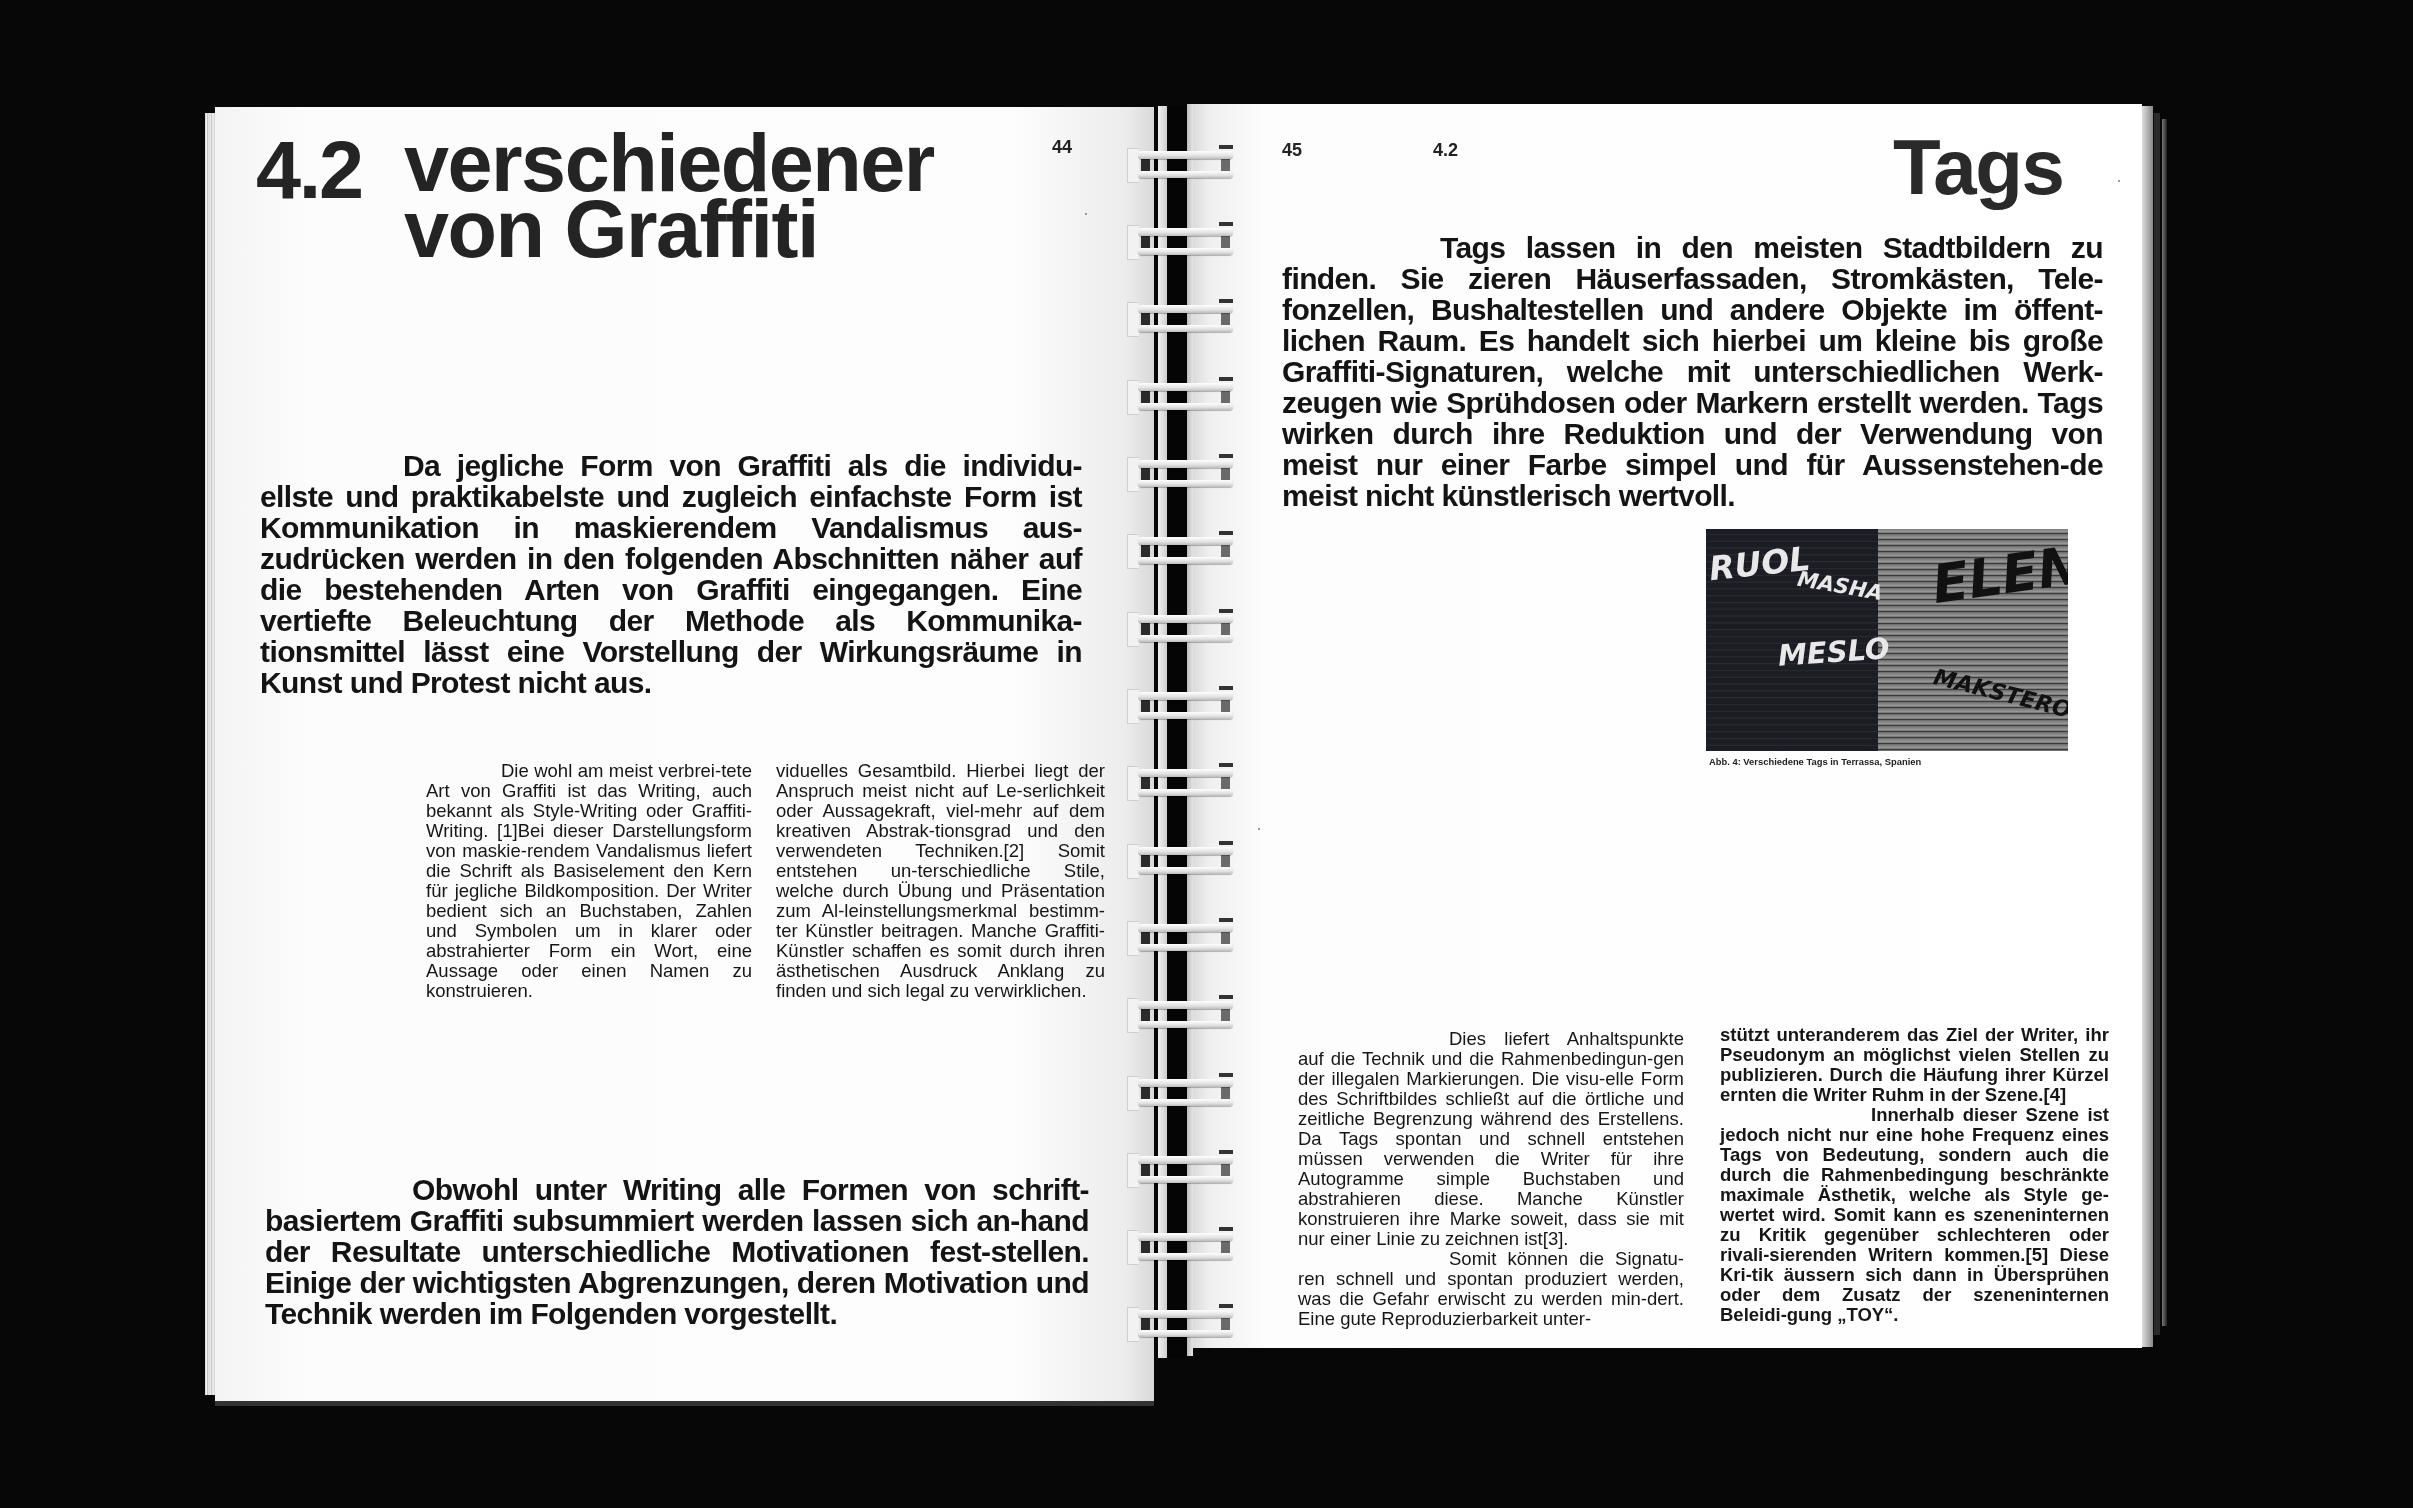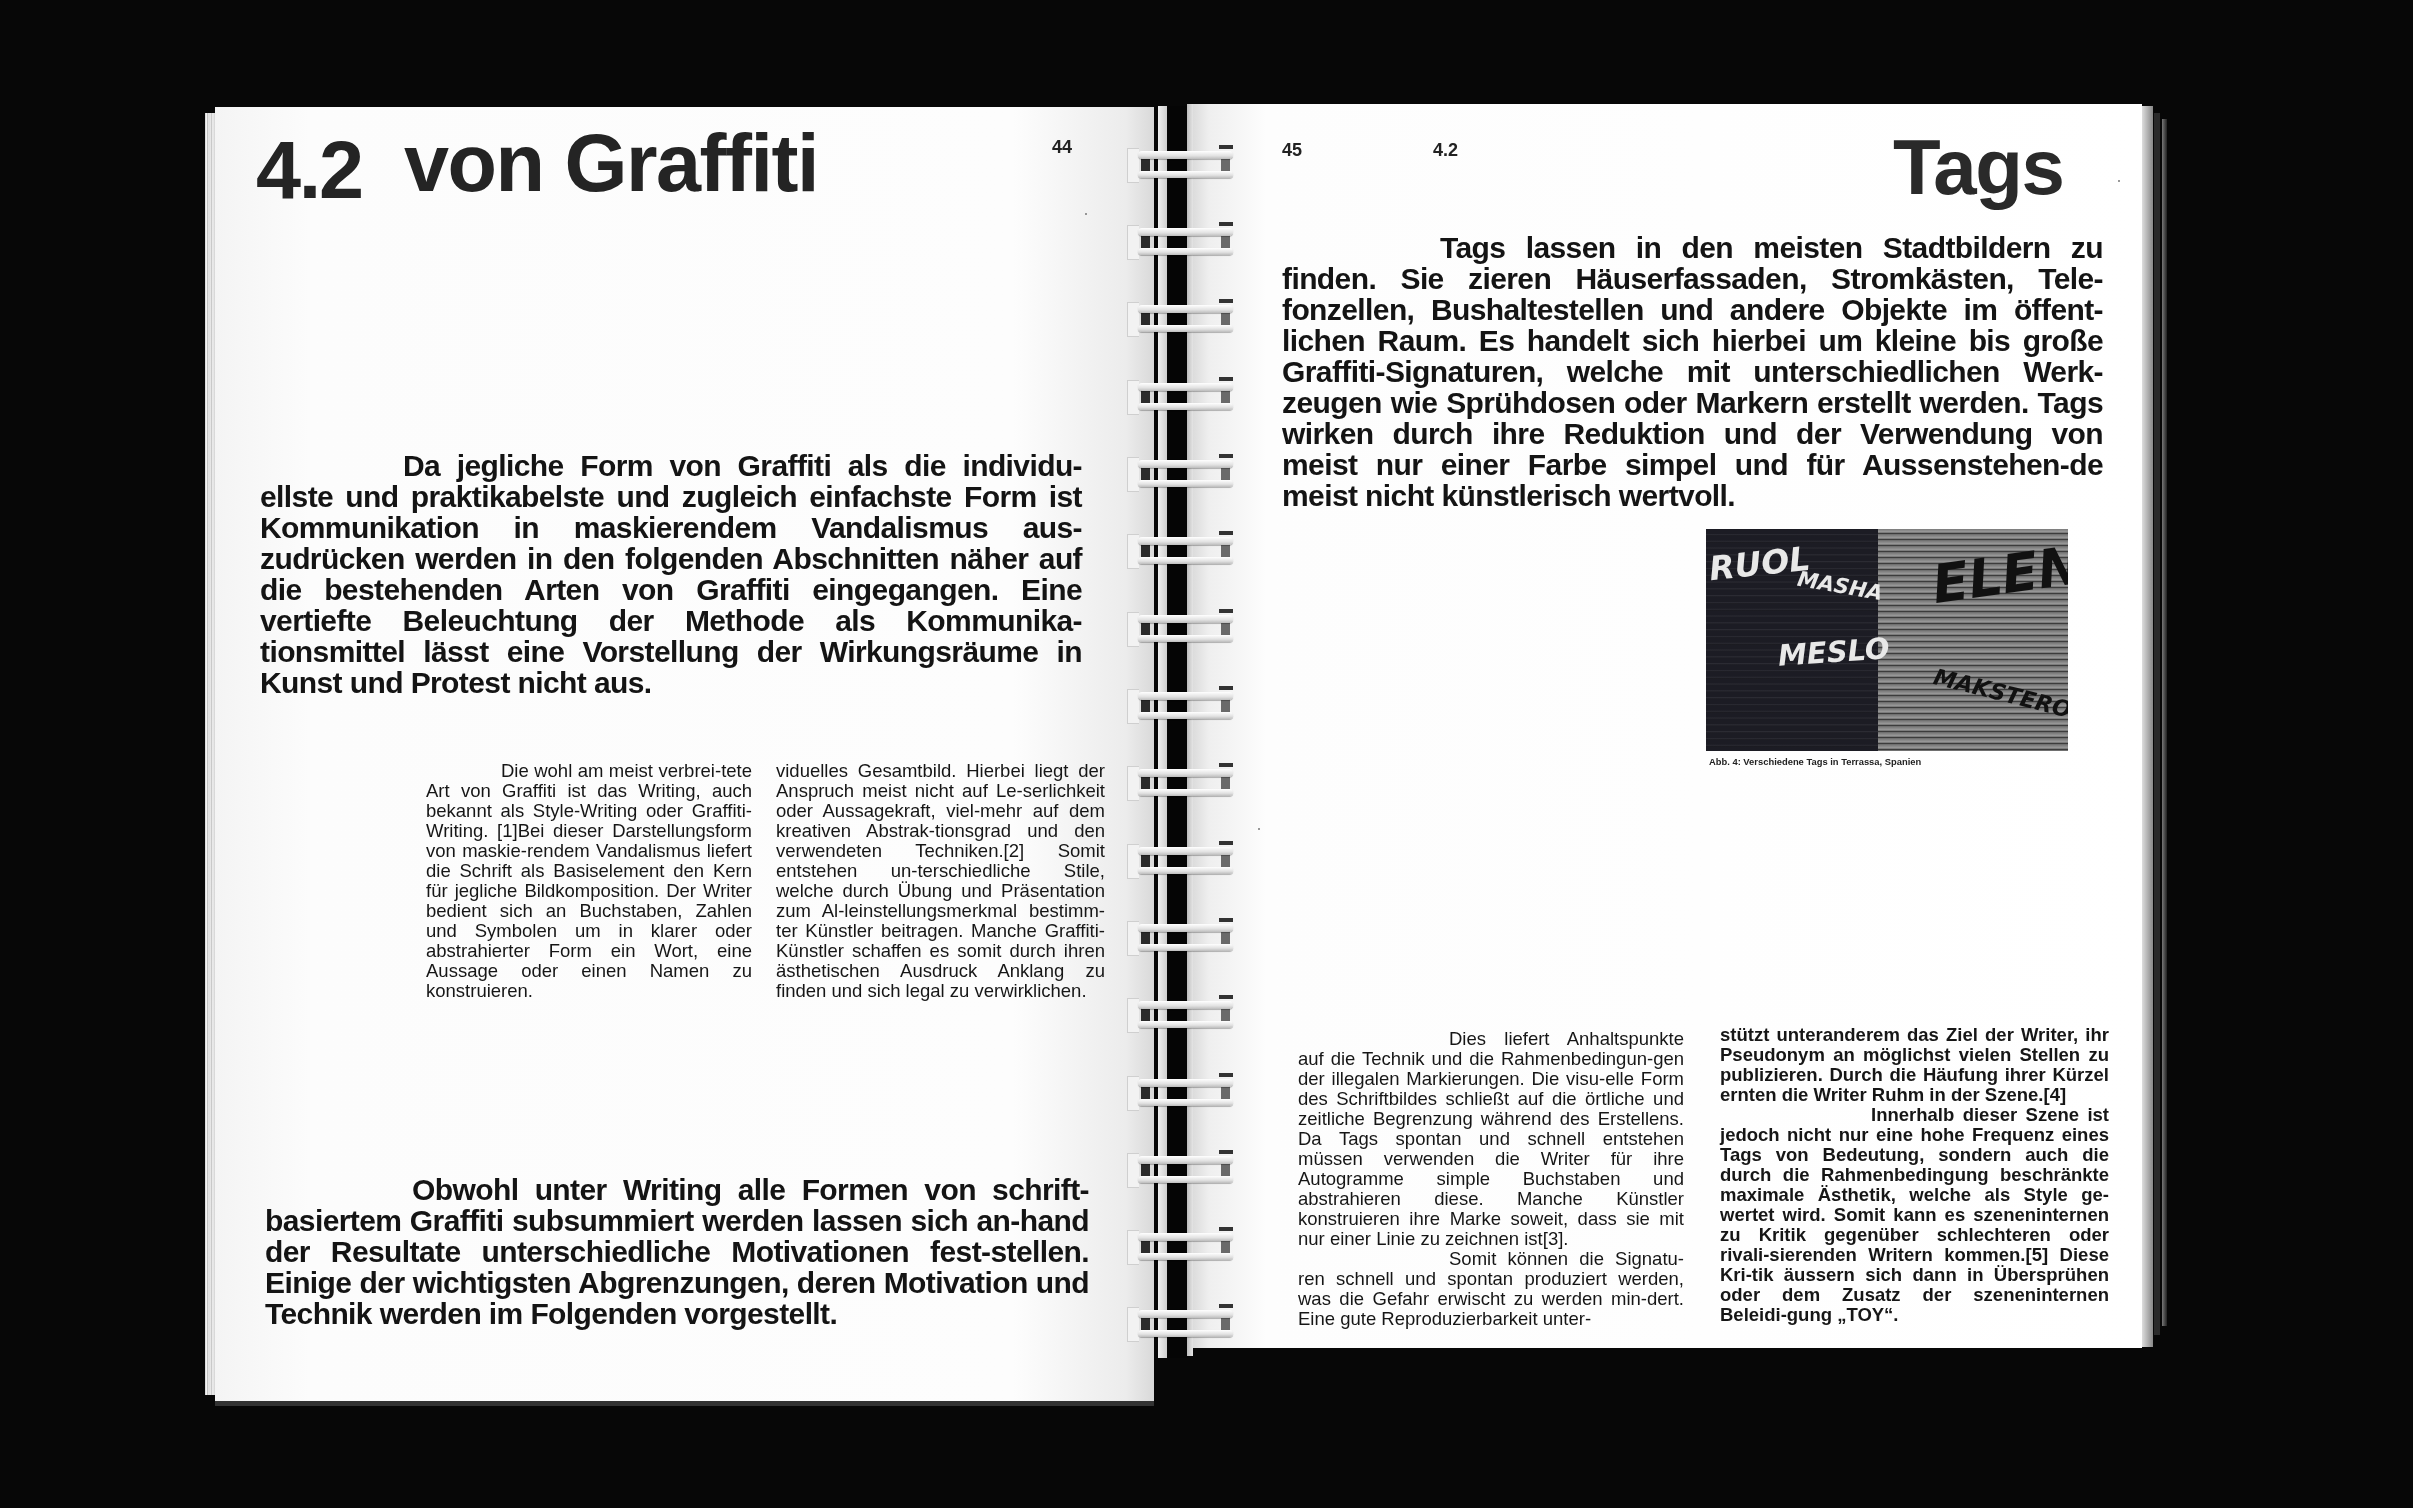--- a/index.html
+++ b/index.html
@@ -221,20 +221,21 @@
       <div class="hole-l"></div>
       <div class="hole-r"></div>
       <div class="ring-top"></div>
       <div class="ring-bot"></div>
       <div class="tick-r"></div>
     </div>
   </div>
 
 <div class="big-num">4.2</div>
 <h1 class="big-title">
+  <span>verschiedener</span>
   <span>von Graffiti</span>
 </h1>
 <div class="folio-l">44</div>
 
 <p class="lead lead-l1">Da jegliche Form von Graffiti als die individu-ellste und praktikabelste und zugleich einfachste Form ist Kommunikation in maskierendem Vandalismus aus-zudrücken werden in den folgenden Abschnitten näher auf die bestehenden Arten von Graffiti eingegangen. Eine vertiefte Beleuchtung der Methode als Kommunika-tionsmittel lässt eine Vorstellung der Wirkungsräume in Kunst und Protest nicht aus.</p>
 
 <div class="col col-l1">
   <p class="first">Die wohl am meist verbrei-tete Art von Graffiti ist das Writing, auch bekannt als Style-Writing oder Graffiti-Writing. [1]Bei dieser Darstellungsform von maskie-rendem Vandalismus liefert die Schrift als Basiselement den Kern für jegliche Bildkomposition. Der Writer bedient sich an Buchstaben, Zahlen und Symbolen um in klarer oder abstrahierter Form ein Wort, eine Aussage oder einen Namen zu konstruieren.</p>
 </div>
 <div class="col col-l2">

